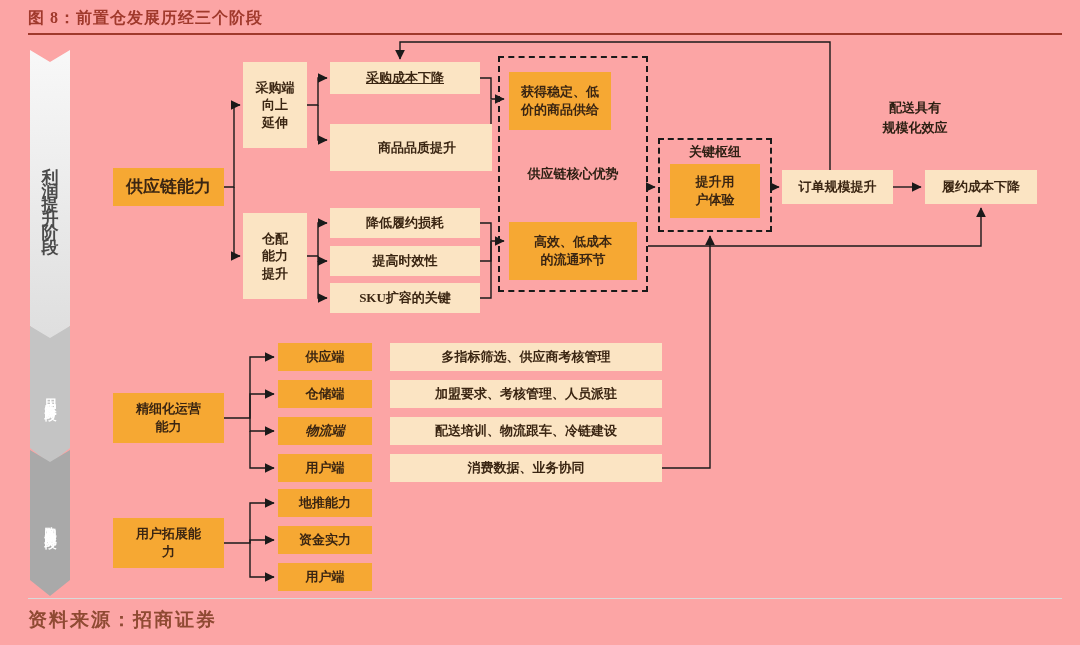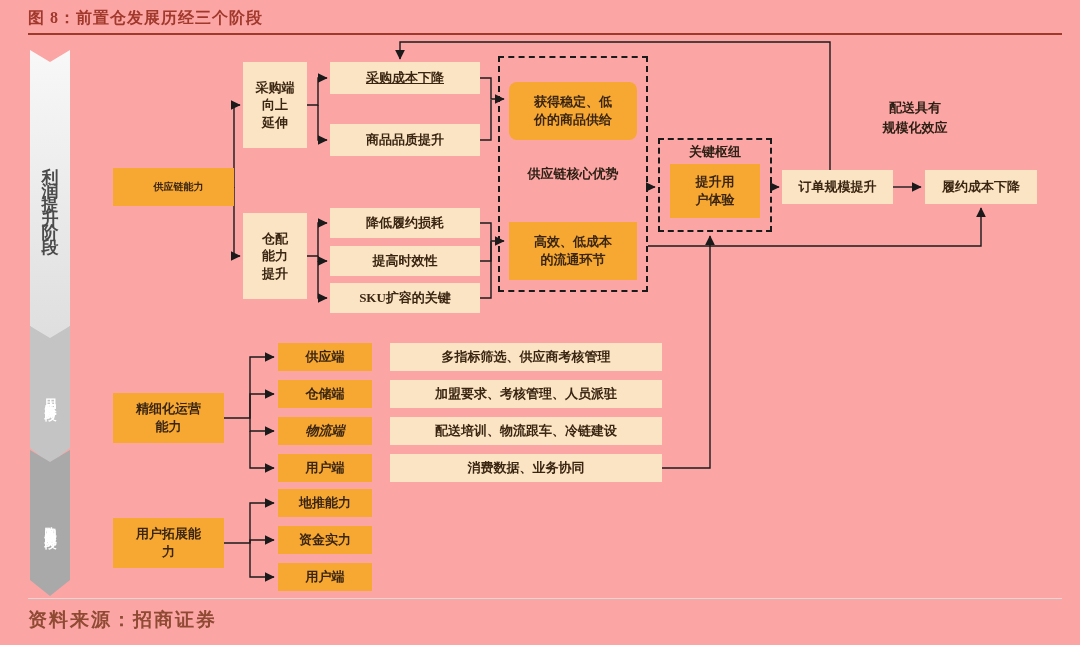--- a/index.html
+++ b/index.html
@@ -90,31 +90,31 @@
       <polyline points="250,418 250,394 274,394" marker-end="url(#ah)"></polyline>
       <polyline points="250,418 250,431 274,431" marker-end="url(#ah)"></polyline>
       <polyline points="250,431 250,468 274,468" marker-end="url(#ah)"></polyline>
 
       <polyline points="224,543 250,543 250,503 274,503" marker-end="url(#ah)"></polyline>
       <polyline points="250,543 250,540 274,540" marker-end="url(#ah)"></polyline>
       <polyline points="250,543 250,577 274,577" marker-end="url(#ah)"></polyline>
     </g>
   </svg>
 
-  <div class="node box-orange" style="left:113px;top:168px;width:111px;height:38px;font-size:10px;padding-left:10px;">供应链能力</div>
+  <div class="node box-orange" style="left:113px;top:168px;width:111px;height:38px;font-size:17px;">供应链能力</div>
 
   <div class="node box-light" style="left:243px;top:62px;width:64px;height:86px;">采购端
 向上
 延伸</div>
 
   <div class="node box-light" style="left:330px;top:62px;width:150px;height:32px;text-decoration:underline;">采购成本下降</div>
-  <div class="node box-light" style="left:330px;top:124px;width:150px;height:32px;">商品品质提升</div>
+  <div class="node box-light" style="left:330px;top:124px;width:150px;height:47px;padding-left:12px;">商品品质提升</div>
 
   <div class="dashed" style="left:498px;top:56px;width:150px;height:236px;">
-    <div class="node box-orange" style="left:9px;top:24px;width:128px;height:58px;border-radius:8px;">获得稳定、低
+    <div class="node box-orange" style="left:9px;top:14px;width:102px;height:58px;">获得稳定、低
 价的商品供给</div>
     <div class="plain-label" style="left:0;top:106px;width:100%;">供应链核心优势</div>
     <div class="node box-orange" style="left:9px;top:156px;width:128px;height:58px;margin-top:8px;">高效、低成本
 的流通环节</div>
   </div>
 
   <div class="node box-light" style="left:243px;top:213px;width:64px;height:86px;">仓配
 能力
 提升</div>
 

